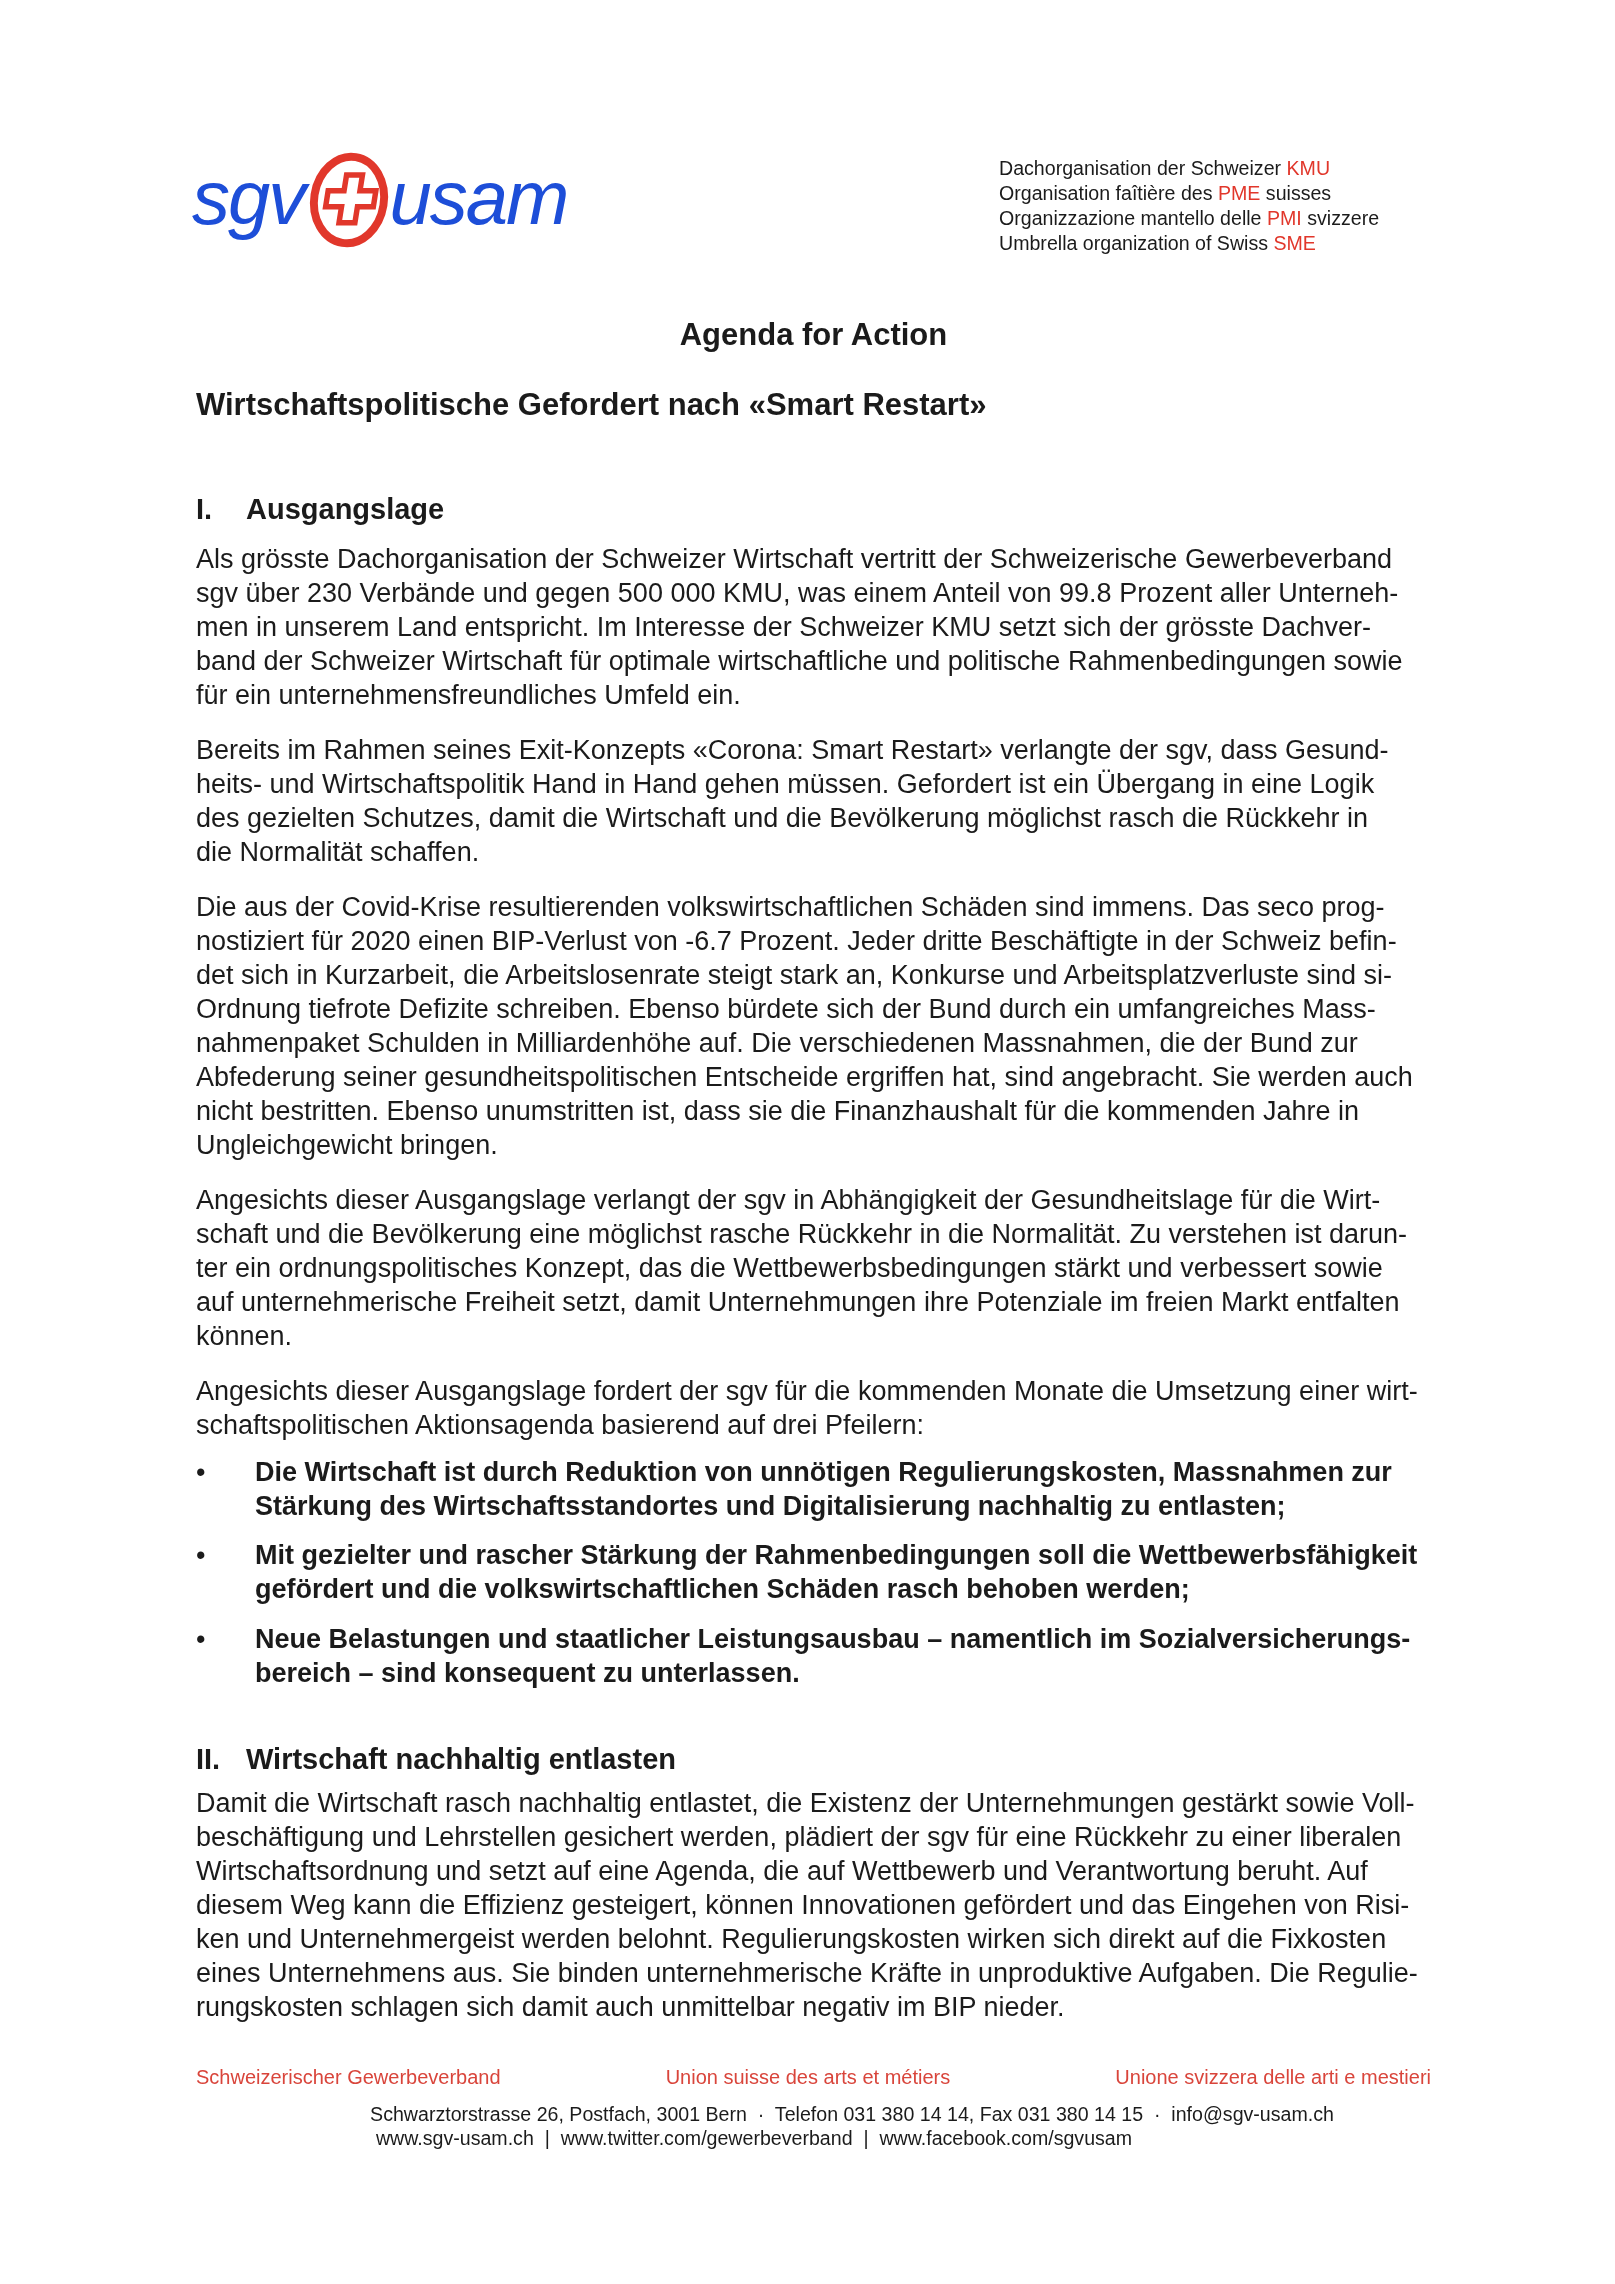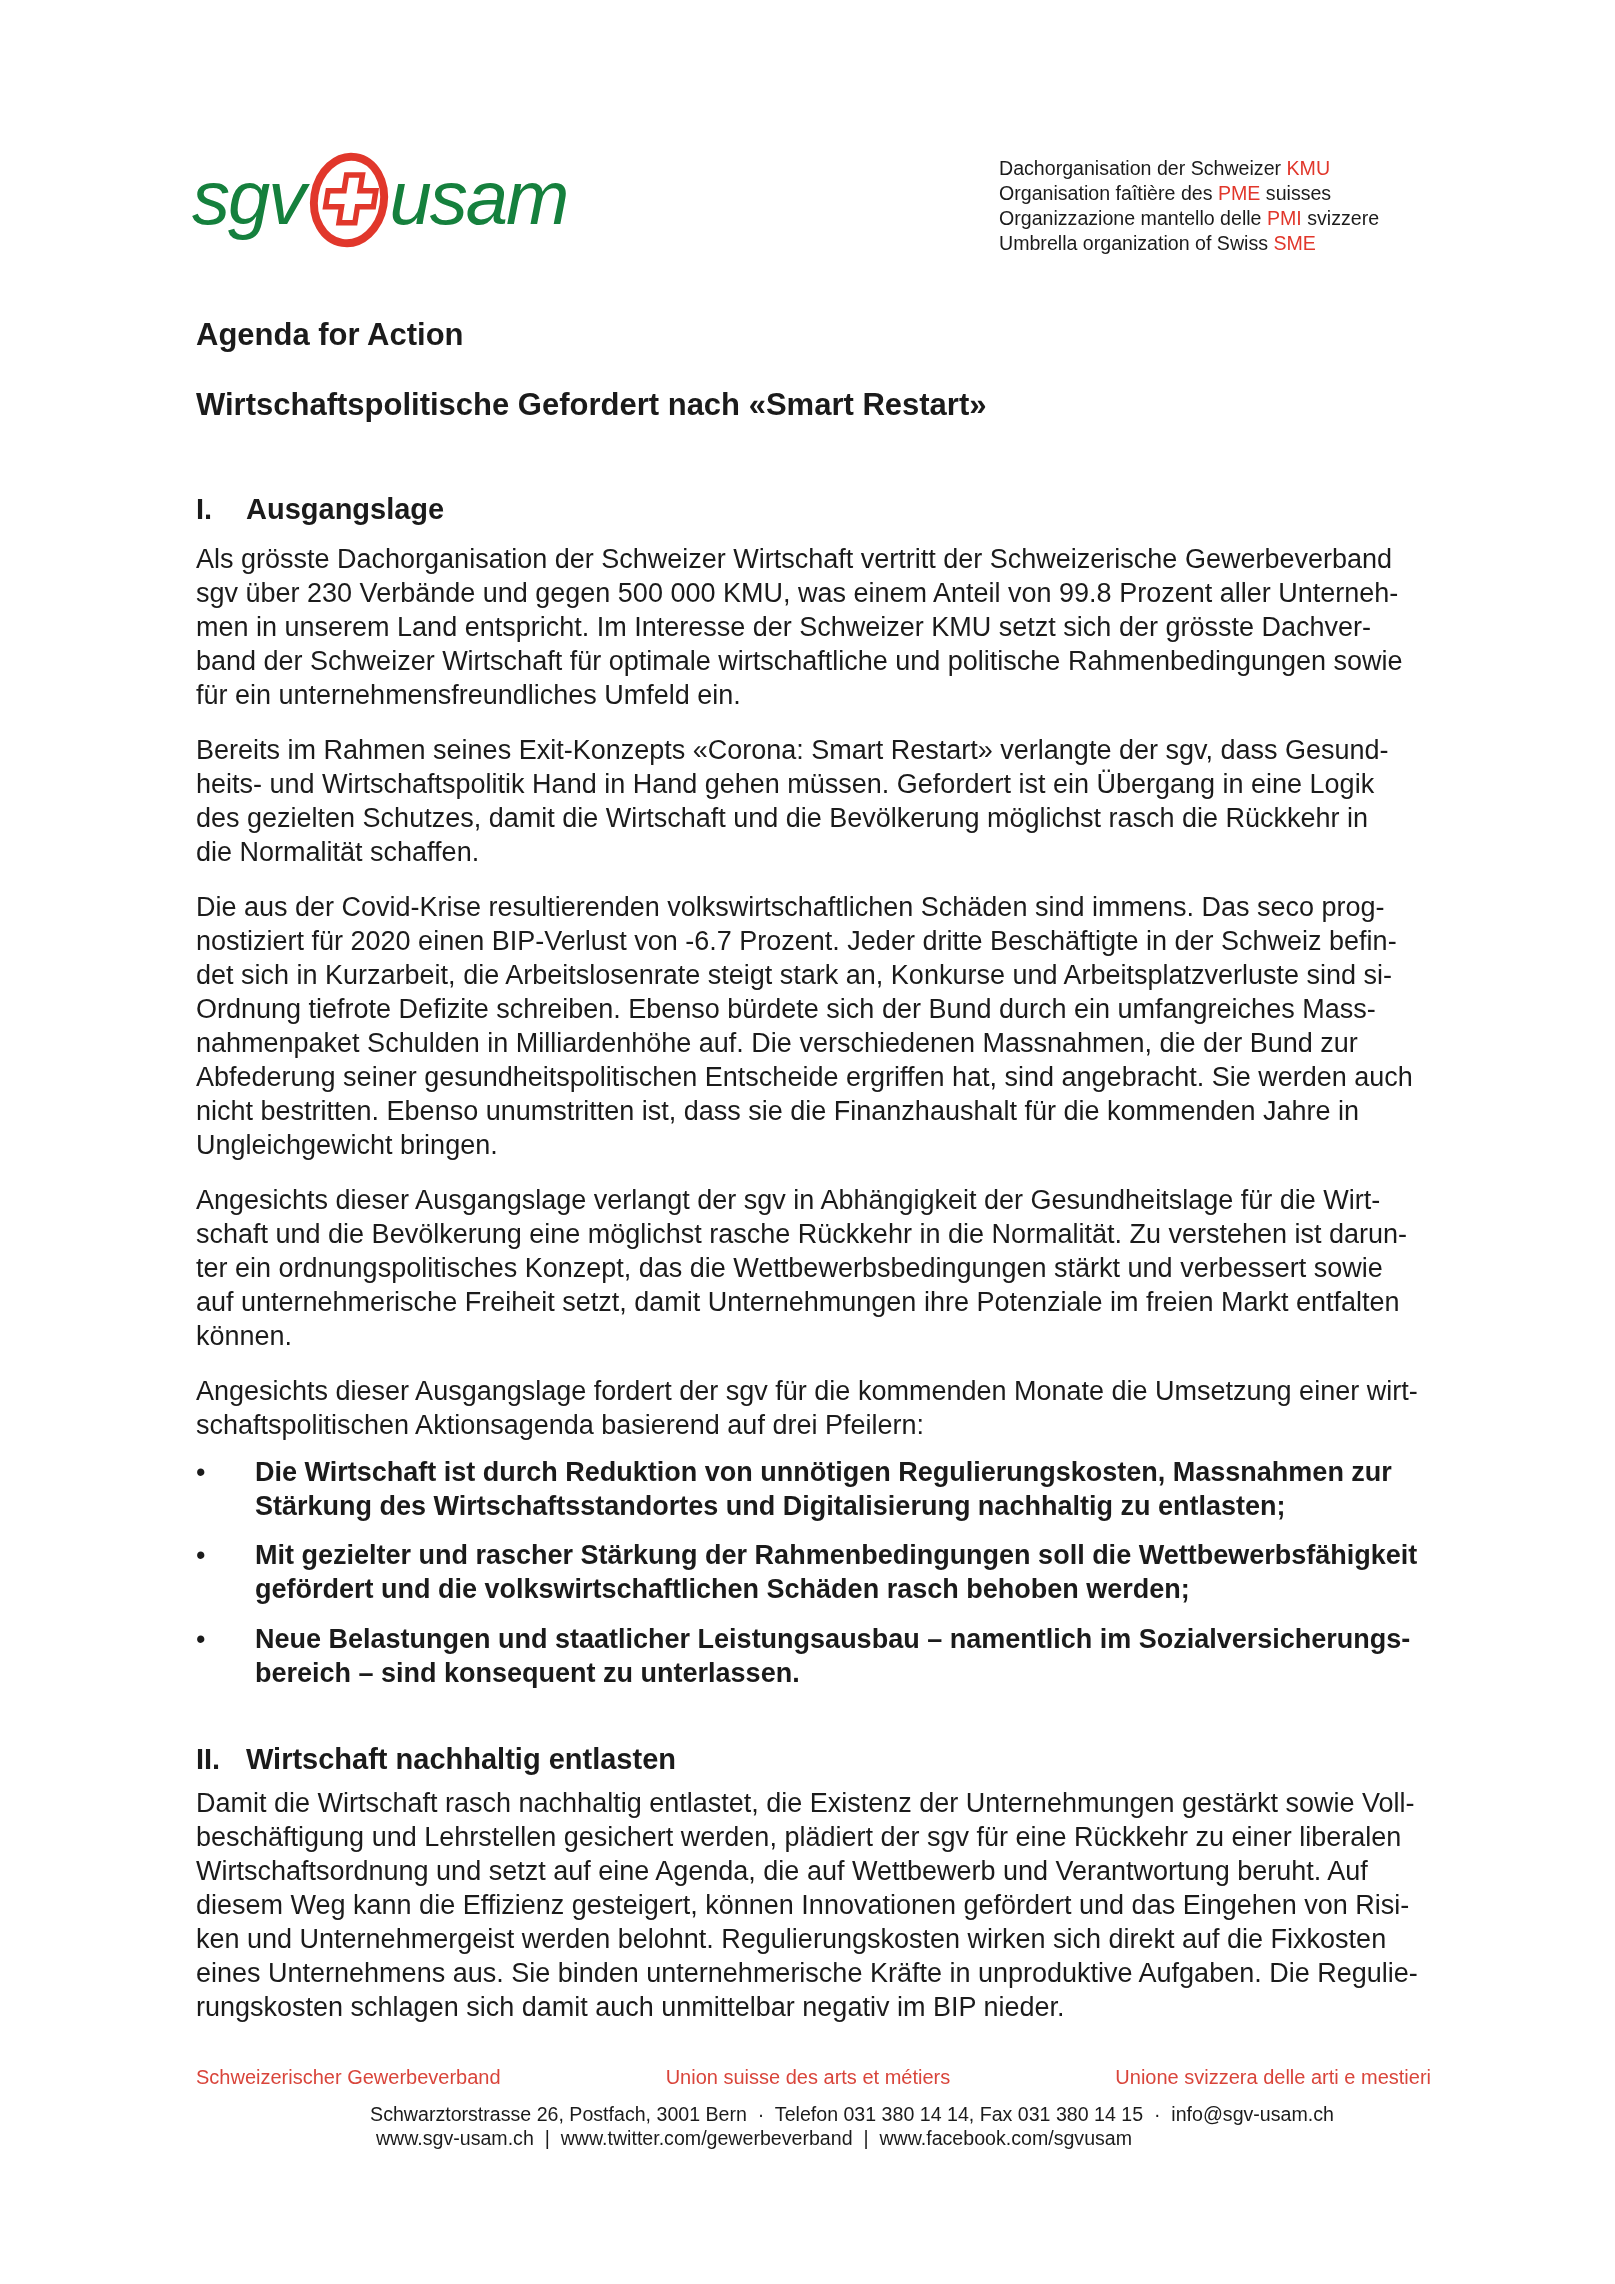--- a/index.html
+++ b/index.html
@@ -9,32 +9,32 @@
     background:#ffffff;
     font-family:"Liberation Sans", sans-serif;
     color:#1b1b1b;
     overflow:hidden;
   }
   
   .doc-header{position:relative;height:274px;}
   .logo{position:absolute;left:192px;top:145px;display:flex;align-items:center;}
   .logo-text{
     font-size:76px;font-style:italic;font-weight:400;
-    color:#15803d;letter-spacing:-2px;line-height:1;
+    color:#1d4ed8;letter-spacing:-2px;line-height:1;
   }
   .logo-mark{margin:0 -9px 0 -3.9px;position:relative;top:2.6px;}
   .org-block{
     position:absolute;left:999px;top:156px;
     font-size:19.6px;line-height:25px;color:#1b1b1b;
   }
   .org-line{white-space:pre;}
   .red{color:#e1372b;}
   
   .content{margin-left:196px;width:1235px;}
-  .h-title{font-size:31px;line-height:34px;font-weight:bold;margin:44px 0 0 0;white-space:pre;}
+  .h-title{font-size:31px;line-height:34px;font-weight:bold;margin:44px 0 0 0;white-space:pre;text-align:center;}
   .h-sub{font-size:31px;line-height:34px;font-weight:bold;margin:36px 0 0 0;white-space:pre;}
   .sec-h{display:flex;font-size:29px;line-height:34px;font-weight:bold;}
   .sec-h .sec-num{width:50px;flex:0 0 50px;}
   #sec1{margin-top:70px;}
   #sec2{margin-top:52px;}
   .para{font-size:27px;line-height:34px;}
   .line{white-space:pre;}
   #p1{margin-top:15.6px;}
   #p2,#p3,#p4,#p5{margin-top:21px;}
   #p6{margin-top:10.4px;}

